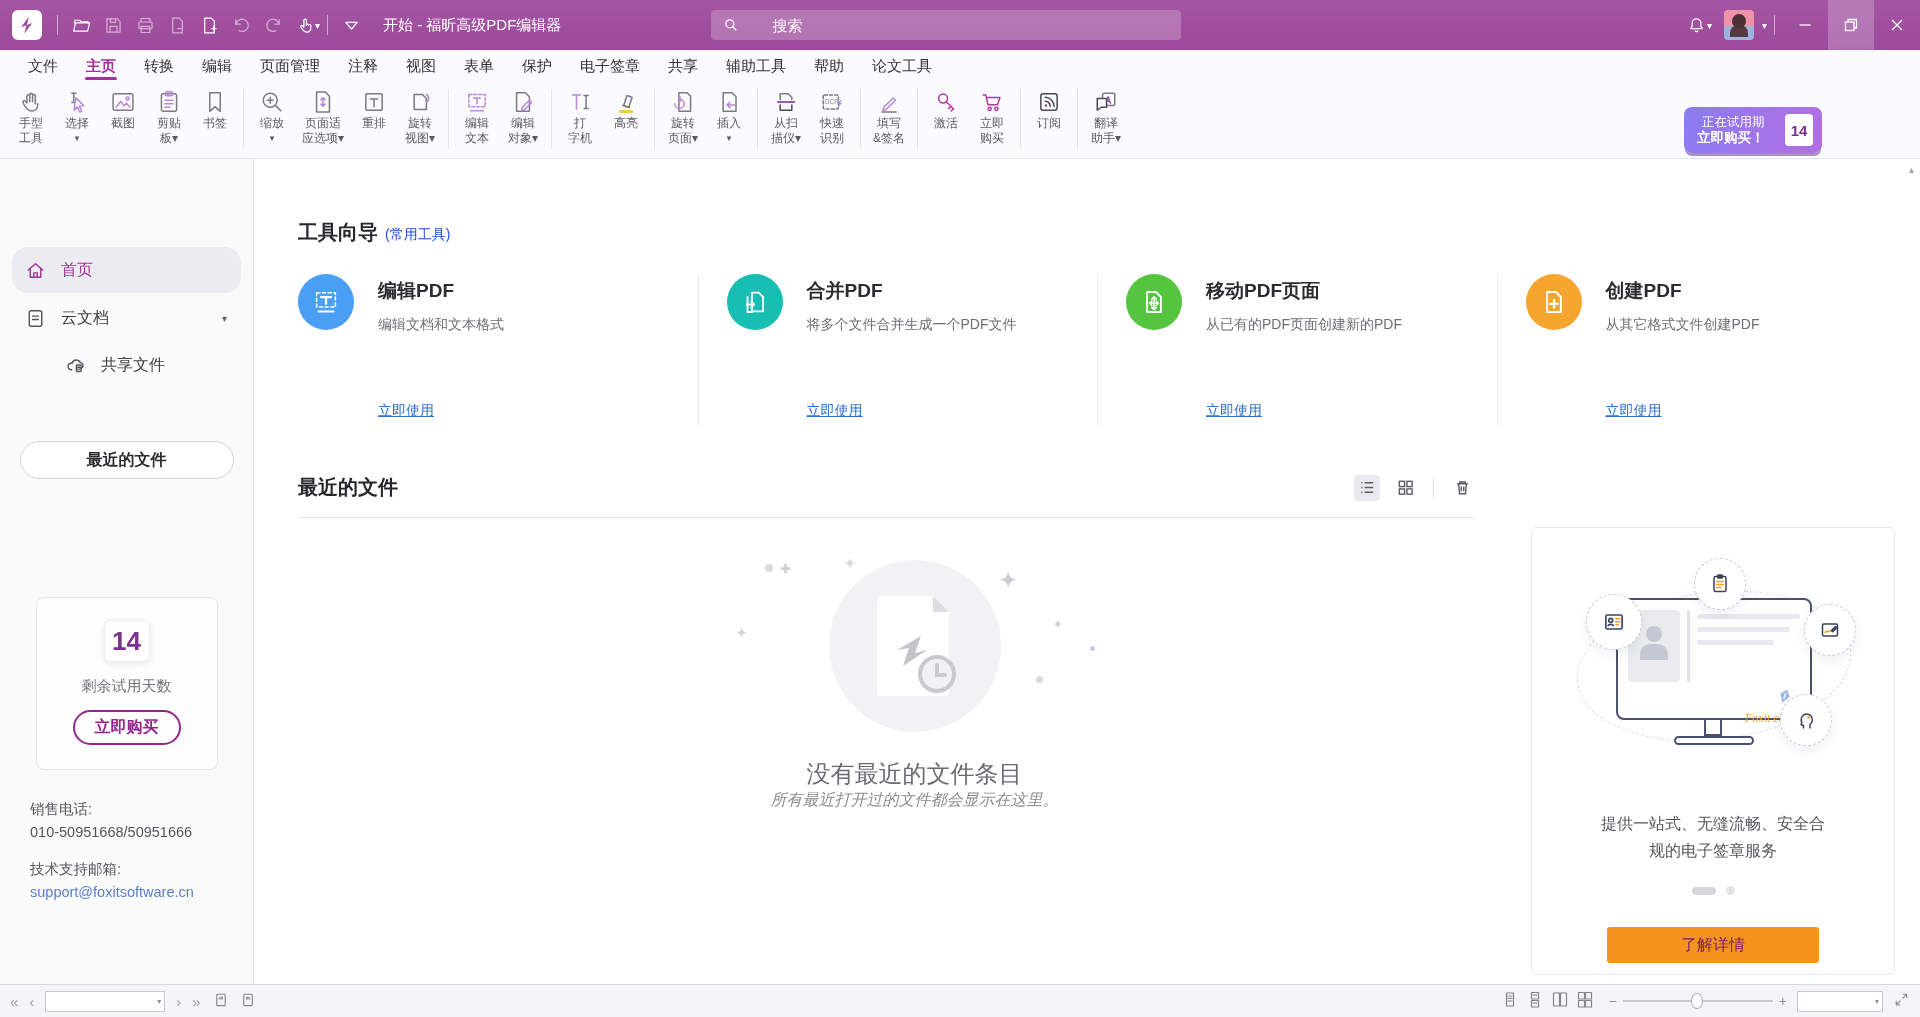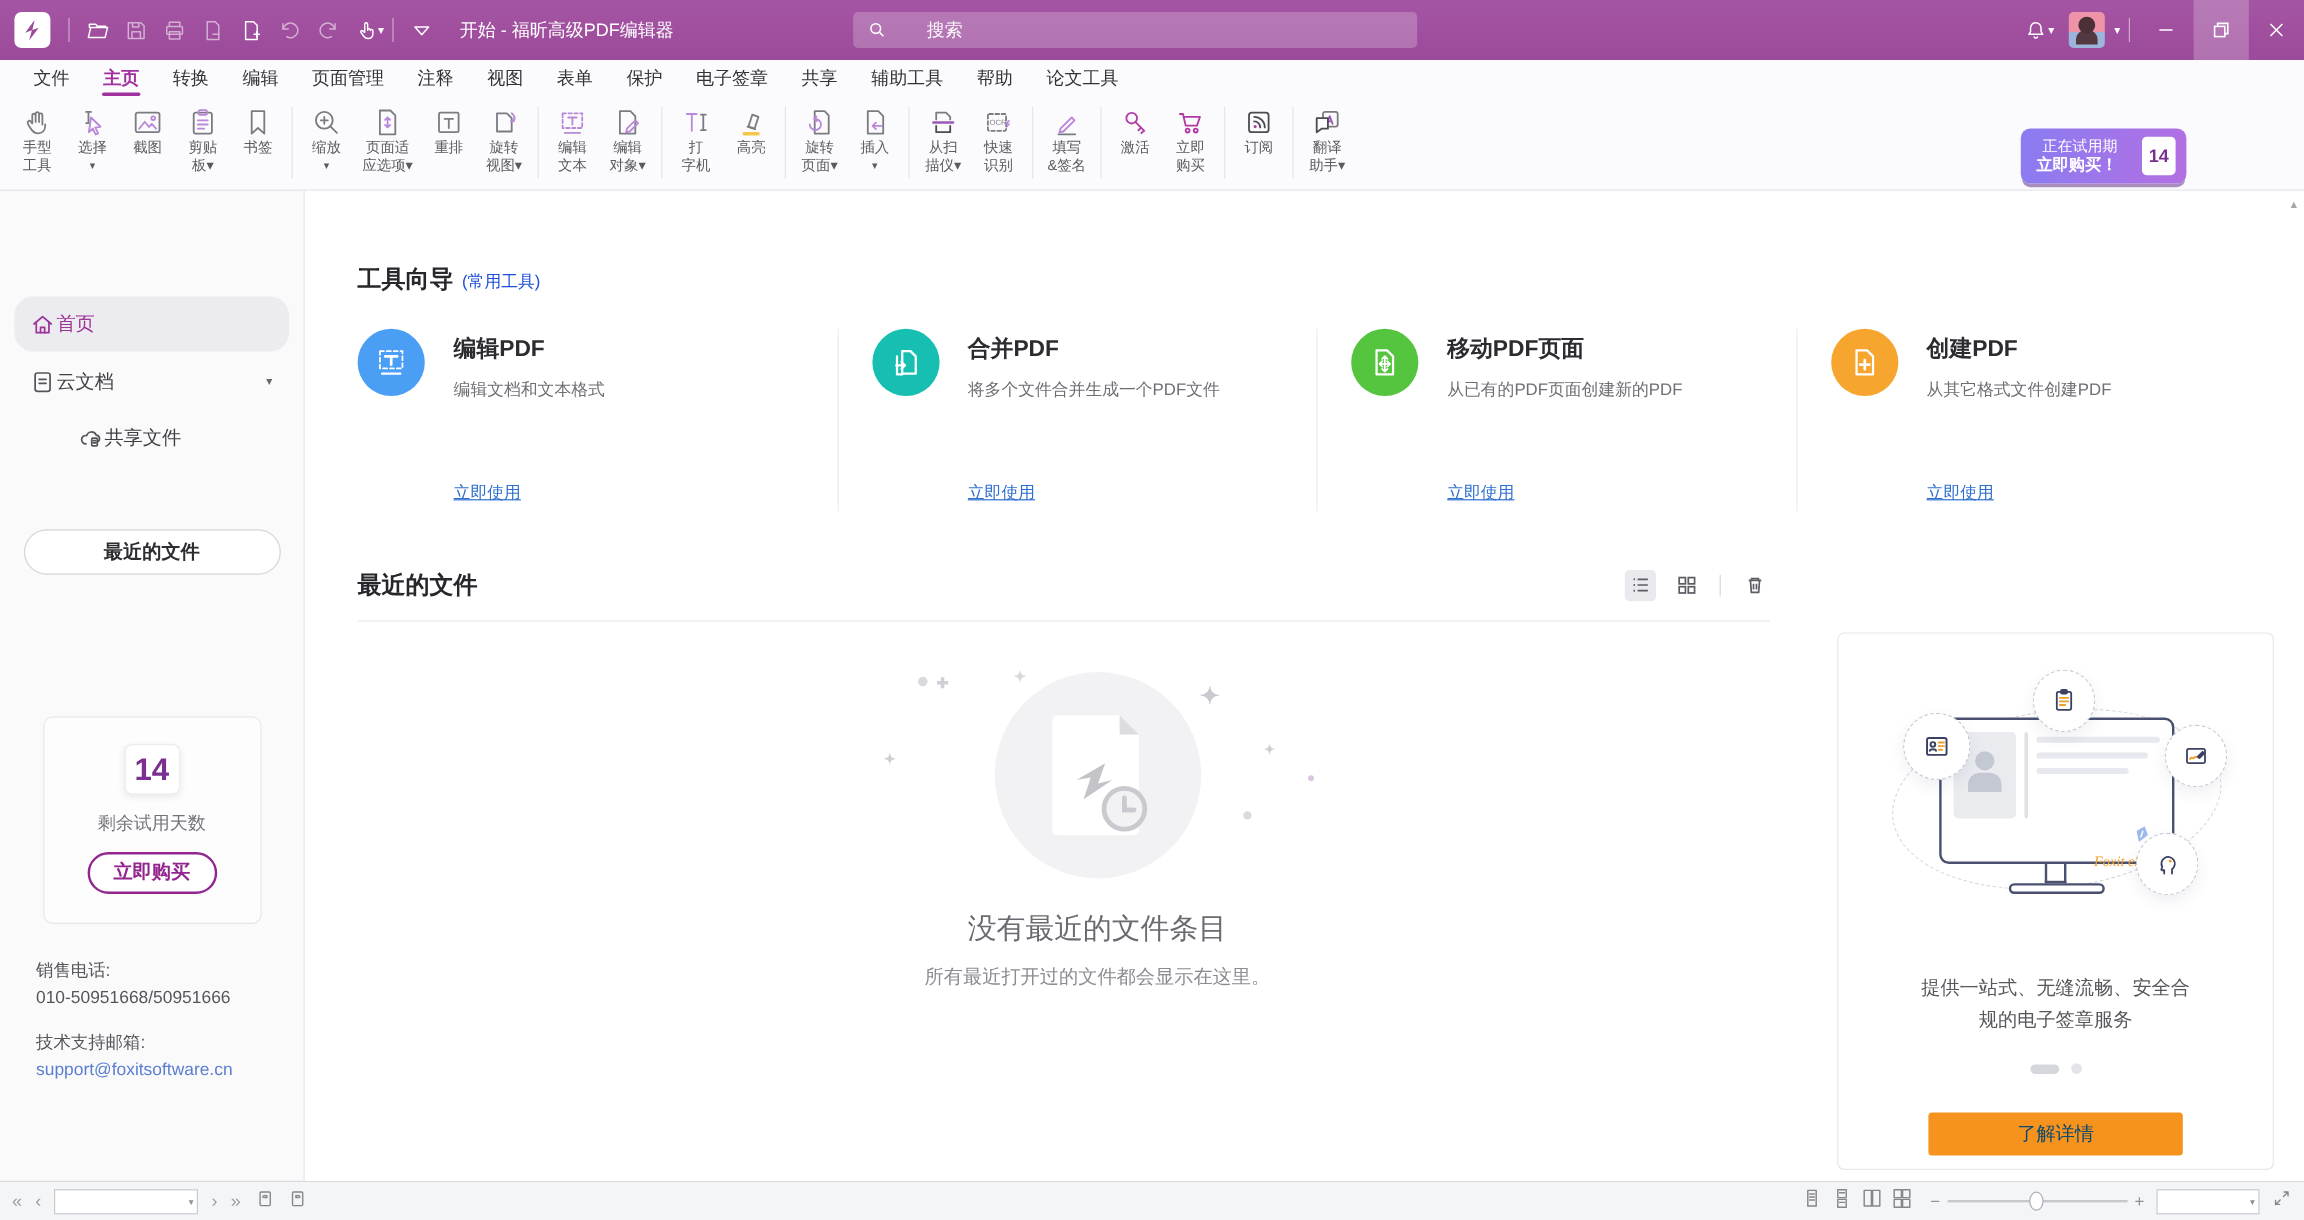--- a/index.html
+++ b/index.html
@@ -55,21 +55,21 @@
   .trial-days { margin-left:auto; width:28px; height:32px; background:#fff; border-radius:4px; color:#7b2f8f;
                 font-weight:bold; font-size:15px; display:flex; align-items:center; justify-content:center; }
 
   
   .bodyrow { flex:1; display:flex; min-height:0; }
 
   
   .sidebar { width:254px; flex:0 0 auto; background:#fafafb; border-right:1px solid #e2e2e7;
              display:flex; flex-direction:column; }
   .side-nav { margin-top:86px; }
-  .side-item { height:46px; display:flex; align-items:center; padding:0 14px 0 12px;
+  .side-item { height:46px; display:flex; align-items:center; gap:14px; padding:0 14px 0 12px;
                margin:2px 12px; border-radius:16px; font-size:16px; color:#3e3e44; }
   .side-item svg { width:23px; height:23px; fill:none; stroke:#55555c; stroke-width:1.5; stroke-linecap:round; stroke-linejoin:round; flex:0 0 auto; }
   .side-item.active { background:#ececf0; color:#9c3499; }
   .side-item.active svg { stroke:#9c3499; }
   .side-caret { margin-left:auto; font-size:10px; color:#66666c; }
   .side-sub { padding-left:52px; height:44px; }
   .open-btn { margin:52px auto 0; width:214px; height:38px; border:1px solid #d4d4da; border-radius:19px;
               background:#fff; font-size:16px; font-weight:bold; color:#2c2c31;
               display:flex; align-items:center; justify-content:center; }
   .trial-card { margin:118px auto 0; width:182px; border:1px solid #e6e6ec; border-radius:8px; background:#fdfdfe;
@@ -111,21 +111,21 @@
   .vbtn svg { width:19px; height:19px; fill:none; stroke:#5c5c63; stroke-width:1.5; }
   .vbtn.active { background:#e9e9ee; }
   .vsep { width:1px; height:18px; background:#d8d8dd; margin:0 3px; }
   .recent-divider { margin-top:16px; margin-right:56px; border-bottom:1px solid #e8e8ec; }
   .empty-stage { width:380px; margin:42px auto 0; text-align:center; position:relative; }
   .empty-circle { width:172px; height:172px; border-radius:50%; background:#f2f2f5; margin:0 auto;
                   display:flex; align-items:center; justify-content:center; }
   .spark { position:absolute; color:#cfcfd5; font-weight:bold; }
   .dot { position:absolute; background:#dadade; border-radius:50%; }
   .empty-title { margin-top:26px; font-size:24px; color:#6a6a71; }
-  .empty-desc { margin-top:14px; font-size:16px; color:#8b8b92; }
+  .empty-desc { font-size:16px; color:#8b8b92;font-style:italic; }
 
   
   .promo { width:364px; flex:0 0 auto; margin:53px 25px 0 0; height:448px; border:1px solid #e7e7ec;
            border-radius:6px; background:#fff; display:flex; flex-direction:column; align-items:center; }
   .promo-stage { position:relative; width:310px; height:208px; margin-top:40px; }
   .p-ellipse { position:absolute; left:18px; top:24px; width:276px; height:148px; border:1px dashed #d8d8de;
                border-radius:50%; transform:rotate(-7deg); }
   .monitor { position:absolute; left:58px; top:30px; width:196px; height:122px; background:#fff;
              border:2px solid #4a5070; border-radius:8px; padding:10px 10px; }
   .m-stand { position:absolute; left:146px; top:152px; width:18px; height:16px; background:#fff; border:2px solid #4a5070; border-top:none; }
@@ -142,21 +142,21 @@
             font-size:12px; color:#f0a028; white-space:nowrap; }
   .m-pen { position:absolute; right:8px; bottom:0; transform:rotate(20deg); }
   .badge { position:absolute; background:#fff; border:1px dashed #c9c9d2; border-radius:50%;
            box-shadow:0 5px 12px rgba(40,50,90,.08); display:flex; align-items:center; justify-content:center; }
   .badge svg { fill:none; stroke:#3a4162; stroke-width:1.5; stroke-linecap:round; stroke-linejoin:round; }
   .promo-text { margin-top:34px; text-align:center; font-size:16px; color:#57575d; line-height:27px; }
   .promo-dots { margin-top:22px; display:flex; align-items:center; gap:10px; }
   .pd-active { width:24px; height:8px; border-radius:4px; background:#d4d7dc; }
   .pd { width:9px; height:9px; border-radius:50%; background:#e3e5e9; }
   .promo-btn { margin-top:32px; width:212px; height:36px; background:#f6921e; border:none; border-radius:3px;
-               color:#0c4a6e; font-size:16px; font-family:inherit; display:flex; align-items:center; justify-content:center; }
+               color:#701a75; font-size:16px; font-family:inherit; display:flex; align-items:center; justify-content:center; }
 
   
   .statusbar { height:33px; flex:0 0 auto; background:#f4f5f7; border-top:1px solid #d9dade;
                display:flex; align-items:center; padding:0 10px; color:#8f8f96; }
   .sb-left { display:flex; align-items:center; gap:11px; }
   .sb-arrow { font-size:15px; color:#9c9ca3; line-height:1; }
   .page-box, .zoom-box { height:21px; background:#fff; border:1px solid #c9cad0; display:flex; align-items:center; }
   .page-box { width:120px; } .zoom-box { width:86px; }
   .page-box input, .zoom-box input { flex:1; min-width:0; border:none; outline:none; background:transparent; font-size:12px; padding:0 4px; font-family:inherit; }
   .box-caret { font-size:8px; color:#8f8f96; padding-right:3px; }

